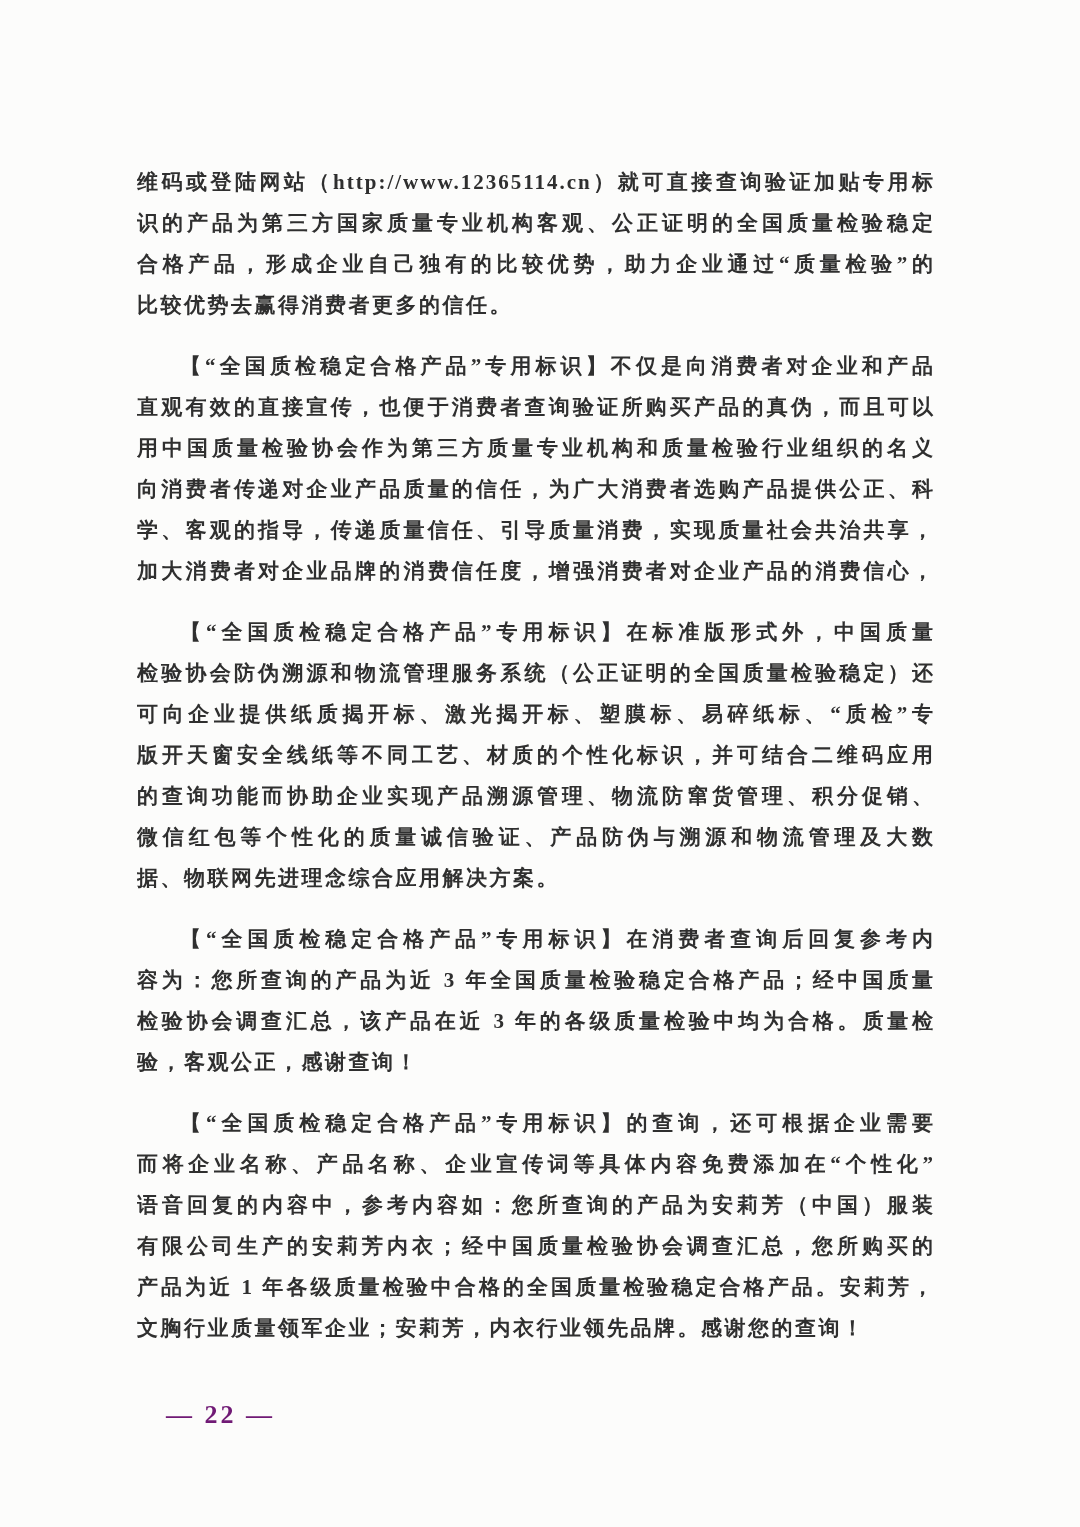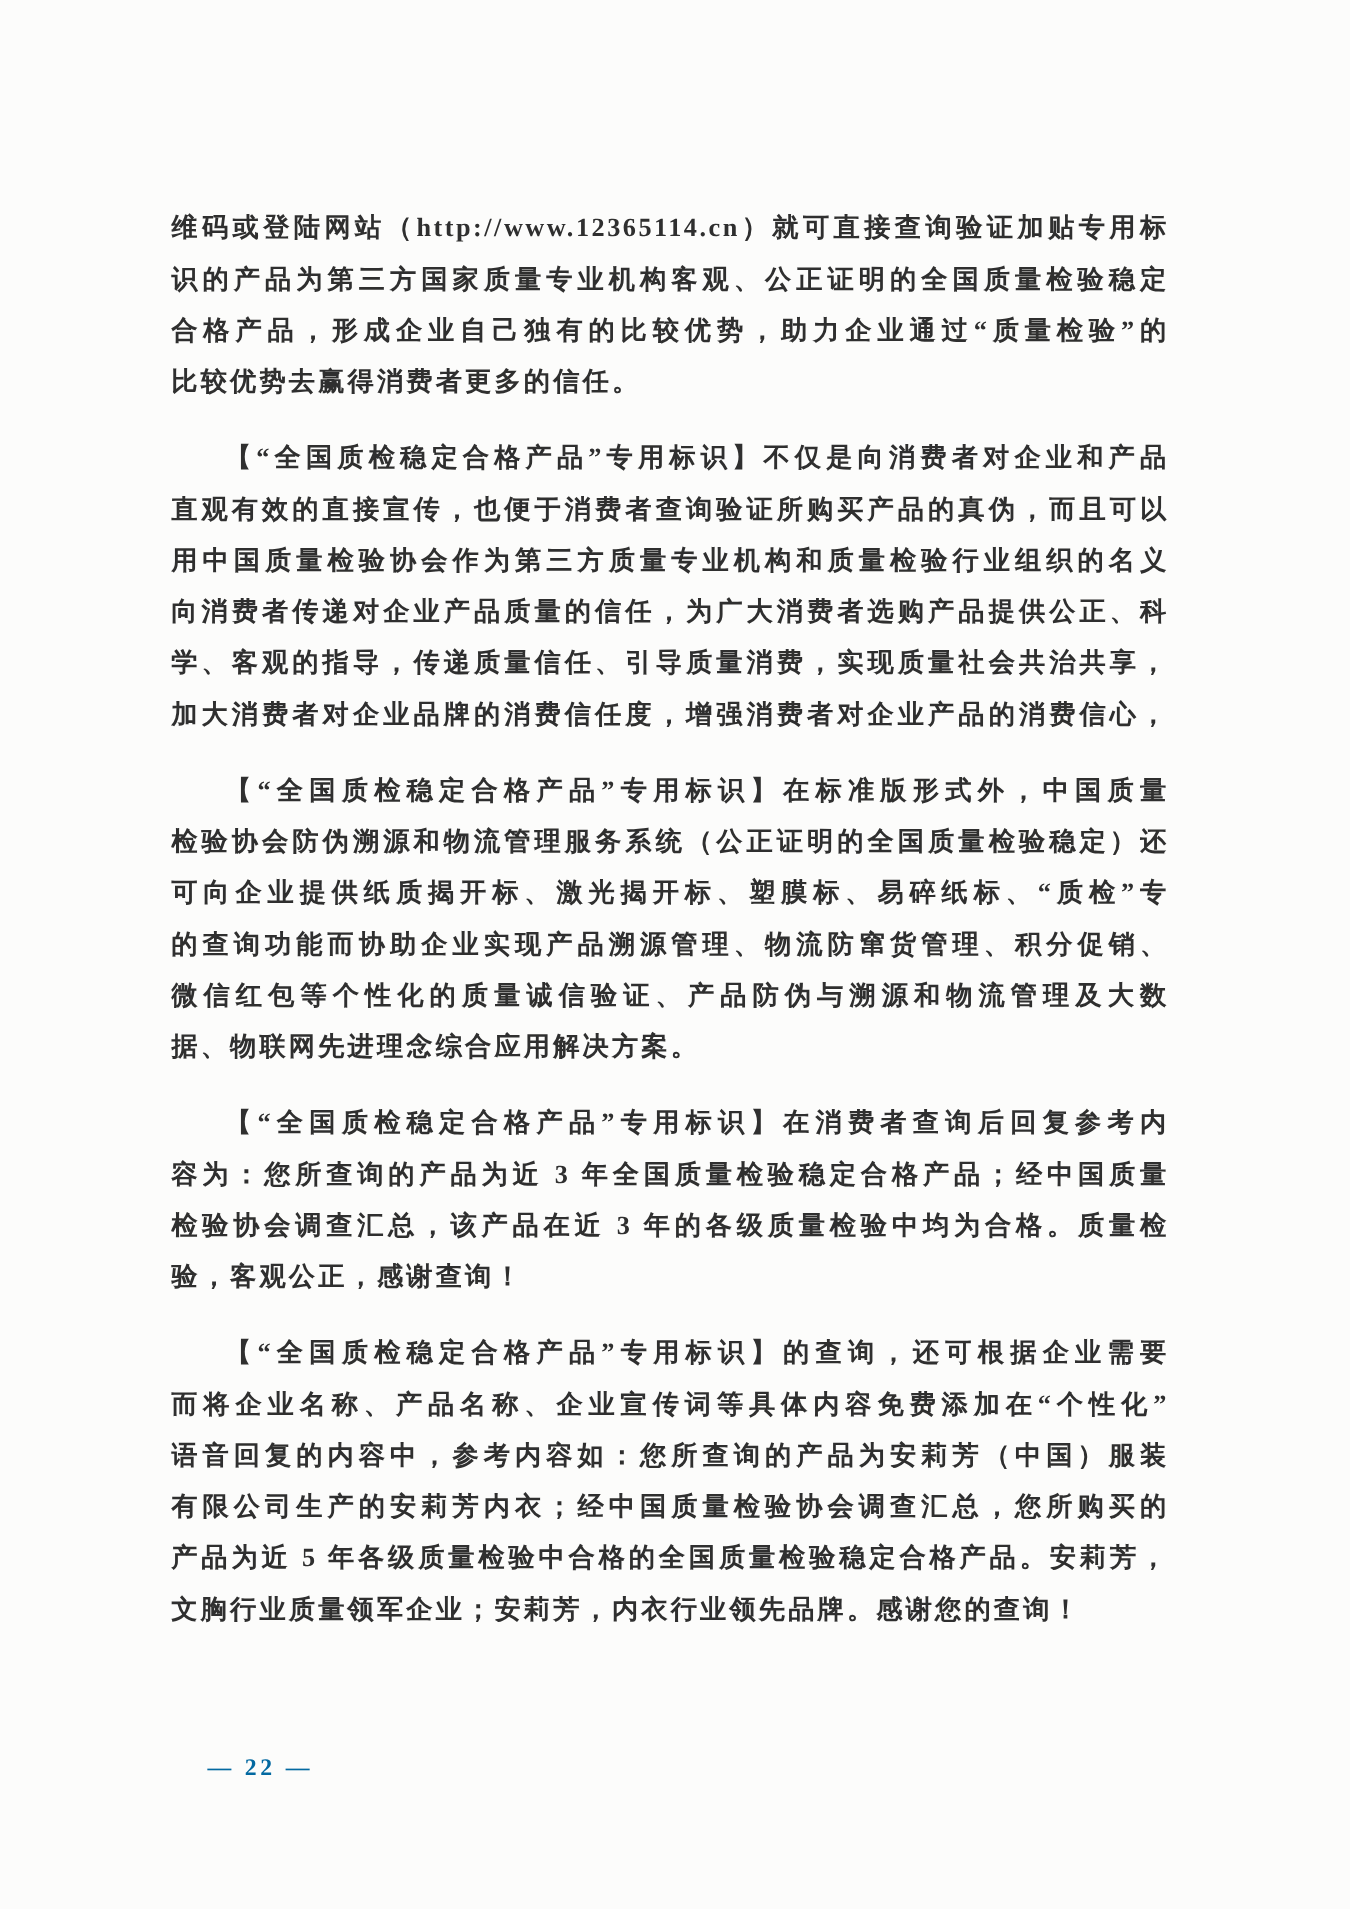--- a/index.html
+++ b/index.html
@@ -46,24 +46,24 @@
     letter-spacing: 2.5px;
   }
   .line.indent {
     text-indent: 43px;
     margin-top: 20px;
   }
   .page-number {
     position: absolute;
     left: 166px;
     top: 1394px;
-    font-size: 19px;
+    font-size: 26px;
     line-height: 41px;
     letter-spacing: 3px;
-    color: #0369a1;
+    color: #701a75;
   }
 </style>
 </head>
 <body>
 
 <div class="page">
   <div class="text-block">
       <div class="paragraph">
         <div class="line">维码或登陆网站（http://www.12365114.cn）就可直接查询验证加贴专用标</div>
         <div class="line">识的产品为第三方国家质量专业机构客观、公正证明的全国质量检验稳定</div>
@@ -75,33 +75,34 @@
         <div class="line">直观有效的直接宣传，也便于消费者查询验证所购买产品的真伪，而且可以</div>
         <div class="line">用中国质量检验协会作为第三方质量专业机构和质量检验行业组织的名义</div>
         <div class="line">向消费者传递对企业产品质量的信任，为广大消费者选购产品提供公正、科</div>
         <div class="line">学、客观的指导，传递质量信任、引导质量消费，实现质量社会共治共享，</div>
         <div class="line">加大消费者对企业品牌的消费信任度，增强消费者对企业产品的消费信心，</div>
       </div>
       <div class="paragraph">
         <div class="line indent">【“全国质检稳定合格产品”专用标识】在标准版形式外，中国质量</div>
         <div class="line">检验协会防伪溯源和物流管理服务系统（公正证明的全国质量检验稳定）还</div>
         <div class="line">可向企业提供纸质揭开标、激光揭开标、塑膜标、易碎纸标、“质检”专</div>
+        <div class="line">版开天窗安全线纸等不同工艺、材质的个性化标识，并可结合二维码应用</div>
         <div class="line">的查询功能而协助企业实现产品溯源管理、物流防窜货管理、积分促销、</div>
         <div class="line">微信红包等个性化的质量诚信验证、产品防伪与溯源和物流管理及大数</div>
         <div class="line para-end">据、物联网先进理念综合应用解决方案。</div>
       </div>
       <div class="paragraph">
         <div class="line indent">【“全国质检稳定合格产品”专用标识】在消费者查询后回复参考内</div>
         <div class="line">容为：您所查询的产品为近 3 年全国质量检验稳定合格产品；经中国质量</div>
         <div class="line">检验协会调查汇总，该产品在近 3 年的各级质量检验中均为合格。质量检</div>
         <div class="line para-end">验，客观公正，感谢查询！</div>
       </div>
       <div class="paragraph">
         <div class="line indent">【“全国质检稳定合格产品”专用标识】的查询，还可根据企业需要</div>
         <div class="line">而将企业名称、产品名称、企业宣传词等具体内容免费添加在“个性化”</div>
         <div class="line">语音回复的内容中，参考内容如：您所查询的产品为安莉芳（中国）服装</div>
         <div class="line">有限公司生产的安莉芳内衣；经中国质量检验协会调查汇总，您所购买的</div>
-        <div class="line">产品为近 5 年各级质量检验中合格的全国质量检验稳定合格产品。安莉芳，</div>
+        <div class="line">产品为近 1 年各级质量检验中合格的全国质量检验稳定合格产品。安莉芳，</div>
         <div class="line para-end">文胸行业质量领军企业；安莉芳，内衣行业领先品牌。感谢您的查询！</div>
       </div>
     </div>
   <div class="page-number">— 22 —</div>
 </div>
 
 </body></html>

